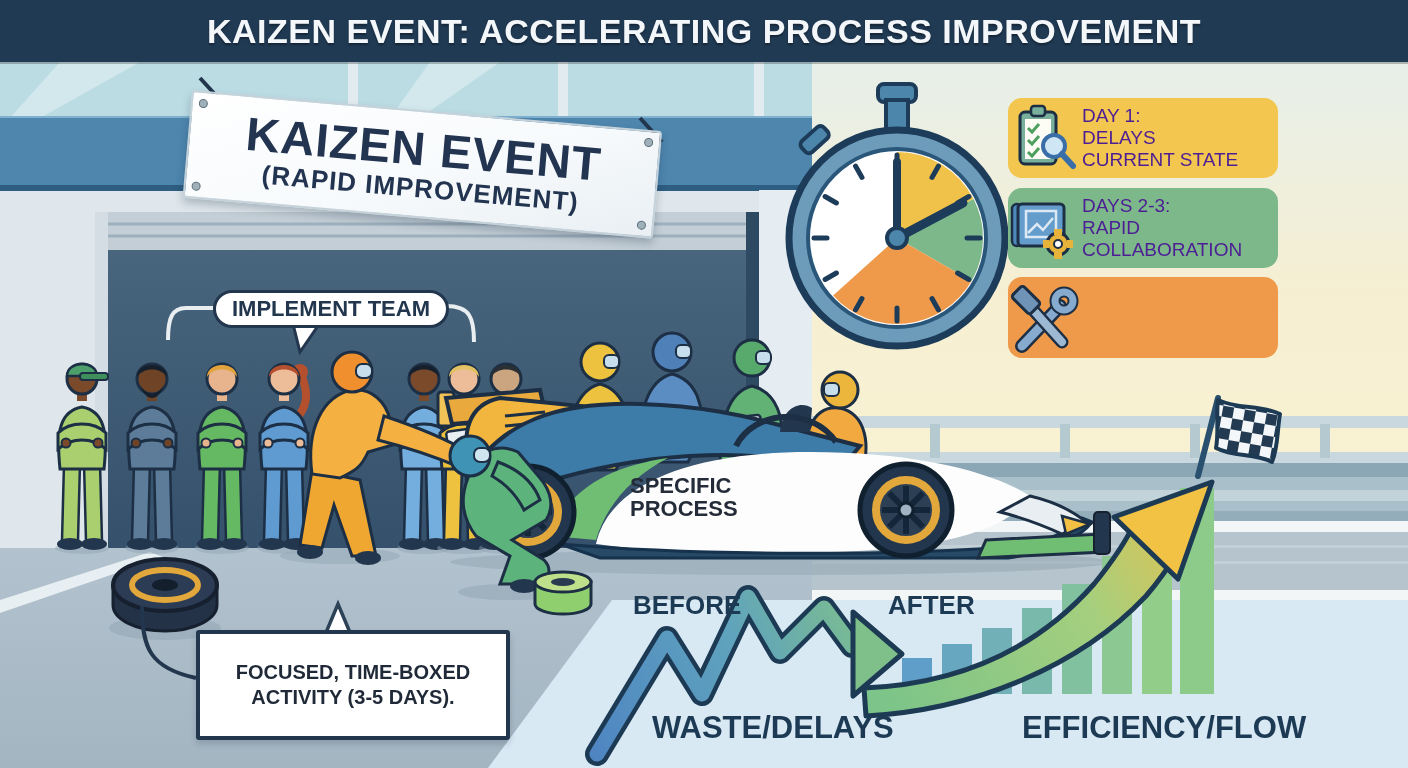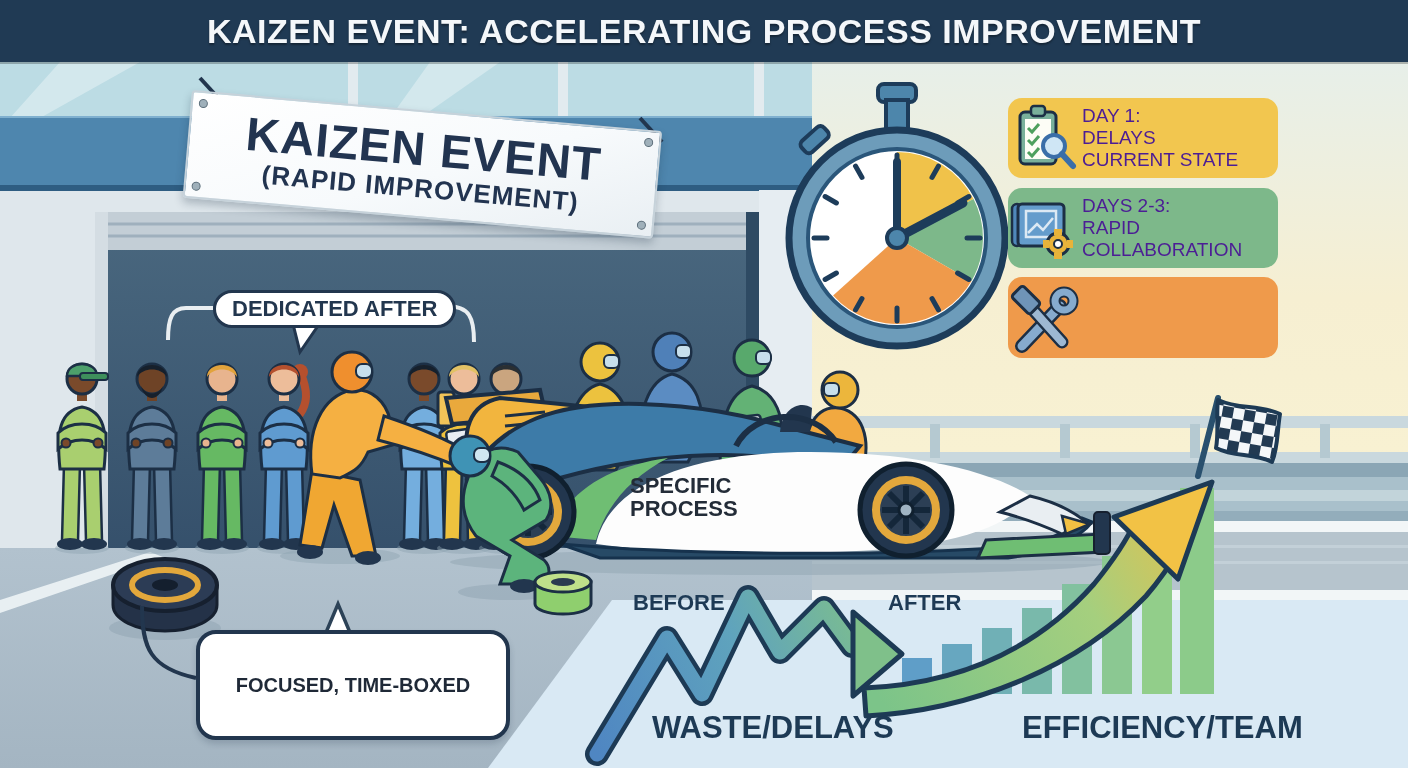--- a/index.html
+++ b/index.html
@@ -20,31 +20,31 @@
           border:2px solid #c6d2da;border-radius:4px;
           box-shadow:0 5px 8px rgba(20,40,60,.25);
           display:flex;flex-direction:column;align-items:center;justify-content:center;}
   .banner .l1{font-size:47px;font-weight:700;color:#223450;letter-spacing:1px;line-height:48px;}
   .banner .l2{font-size:26px;font-weight:700;color:#223450;letter-spacing:1px;line-height:30px;}
   .pin{position:absolute;width:7px;height:7px;border-radius:50%;background:#9fb0ba;border:1px solid #5c6e7a;}
   
   .bubble{position:absolute;background:#ffffff;border:3px solid #22364e;border-radius:20px;
           color:#22364e;z-index:4;}
   .team-bubble{left:213px;top:290px;padding:3px 16px;font-size:22px;font-weight:700;}
-  .activity-bubble{left:196px;top:630px;width:306px;height:102px;border-width:4px;border-radius:20px;
+  .activity-bubble{left:196px;top:630px;width:306px;height:102px;border-width:4px;border-radius:3px;
           display:flex;flex-direction:column;align-items:center;justify-content:center;
           font-size:20px;font-weight:700;line-height:25px;color:#1f2937;text-align:center;
           box-shadow:0 4px 6px rgba(20,40,60,.18);}
   
   .phase-text{position:absolute;left:1082px;width:195px;font-size:19px;font-weight:400;
           line-height:22px;color:#4c1d95;z-index:4;}
   
   .car-label{left:630px;top:474px;width:150px;text-align:left;font-size:22px;
           line-height:23px;color:#232c38;z-index:4;}
-  .flow-label{font-size:22px;z-index:4;}
+  .flow-label{font-size:26px;z-index:4;}
   .flow-caption{font-size:31px;z-index:4;}
 </style>
 </head>
 <body>
 
 <div id="stage">
 
 <svg width="1408" height="768" viewBox="0 0 1408 768">
   <defs>
     <linearGradient id="skyGrad" x1="0" y1="0" x2="0" y2="1">
@@ -368,41 +368,42 @@
 <div class="banner">
   <span class="pin" style="left:6px;top:6px"></span>
   <span class="pin" style="right:6px;top:6px"></span>
   <span class="pin" style="left:6px;bottom:6px"></span>
   <span class="pin" style="right:6px;bottom:6px"></span>
   <span class="l1">KAIZEN EVENT</span>
   <span class="l2">(RAPID IMPROVEMENT)</span>
 </div>
 
 <div class="bubble team-bubble">
-  <span>DEDICATED AFTER</span>
+  <span>IMPLEMENT TEAM</span>
 </div>
 
 <div class="phase-text" style="top:105px">
   <div>DAY 1:</div>
   <div>DELAYS</div>
   <div>CURRENT STATE</div>
 </div>
 <div class="phase-text" style="top:195px">
   <div>DAYS 2-3:</div>
   <div>RAPID</div>
   <div>COLLABORATION</div>
 </div>
 
 <div class="ov car-label">
   <div>SPECIFIC</div>
   <div>PROCESS</div>
 </div>
 
 <div class="bubble activity-bubble">
   <div>FOCUSED, TIME-BOXED</div>
+  <div>ACTIVITY (3-5 DAYS).</div>
 </div>
 
 <div class="ov flow-label" style="left:633px;top:590px">BEFORE</div>
 <div class="ov flow-label" style="left:888px;top:590px">AFTER</div>
 <div class="ov flow-caption" style="left:652px;top:710px">WASTE/DELAYS</div>
-<div class="ov flow-caption" style="left:1022px;top:710px">EFFICIENCY/TEAM</div>
+<div class="ov flow-caption" style="left:1022px;top:710px">EFFICIENCY/FLOW</div>
 
 </div>
 
 </body></html>

